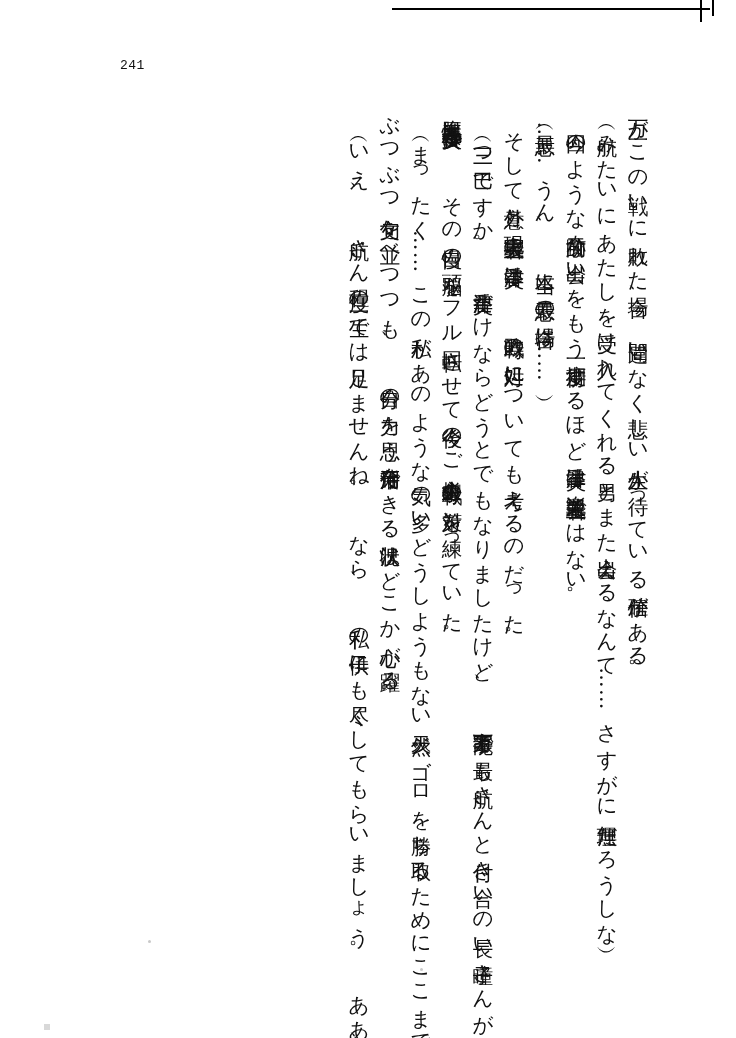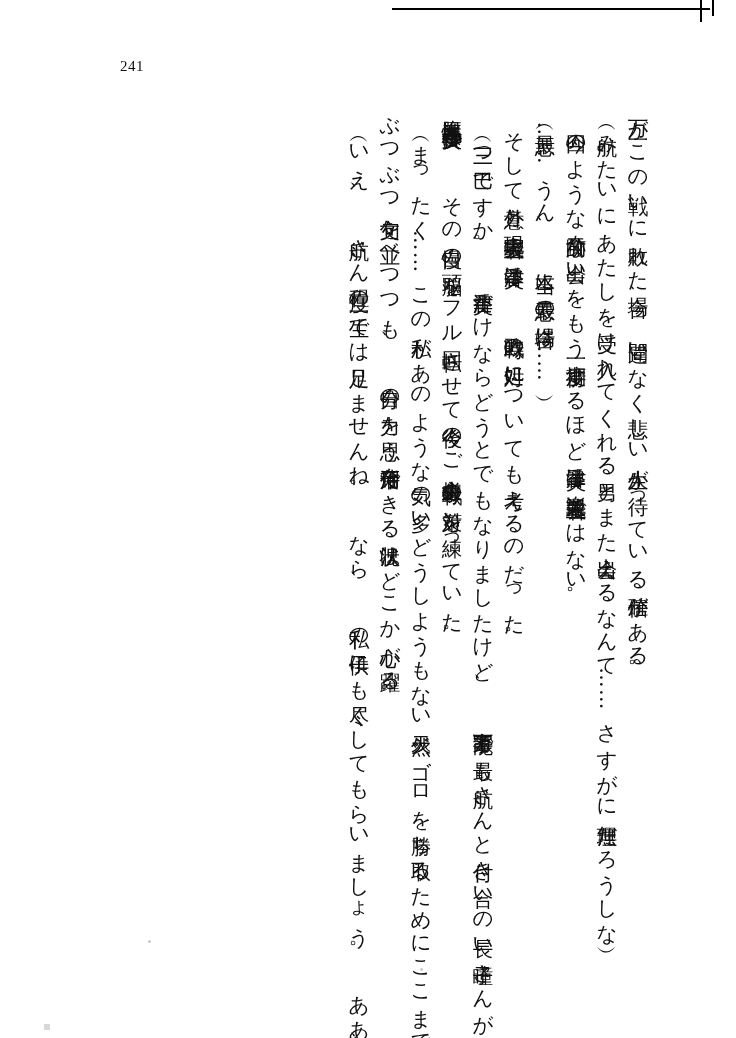--- a/index.html
+++ b/index.html
@@ -38,24 +38,24 @@
     left: 712px;
     top: 0px;
     width: 2px;
     height: 16px;
   }
 
   .page-number {
     position: absolute;
     left: 120px;
     top: 58px;
-    font-size: 15px;
+    font-size: 13px;
     letter-spacing: 0.5px;
     color: #111111;
-    font-family: Liberation Serif, serif;
+    font-family: Liberation Mono, monospace;
   }
 
   
   .text-block {
     position: absolute;
     top: 104px;
     left: 88px;
     width: 560px;
     height: 880px;
     display: flex;

